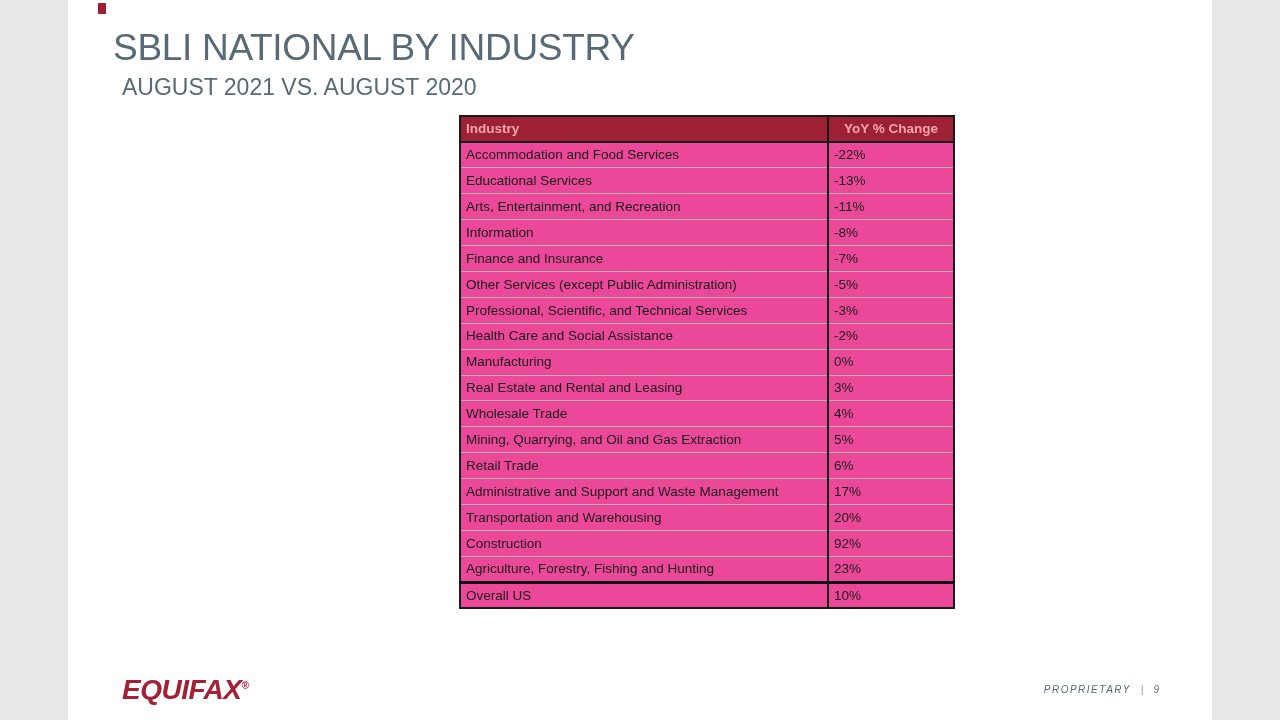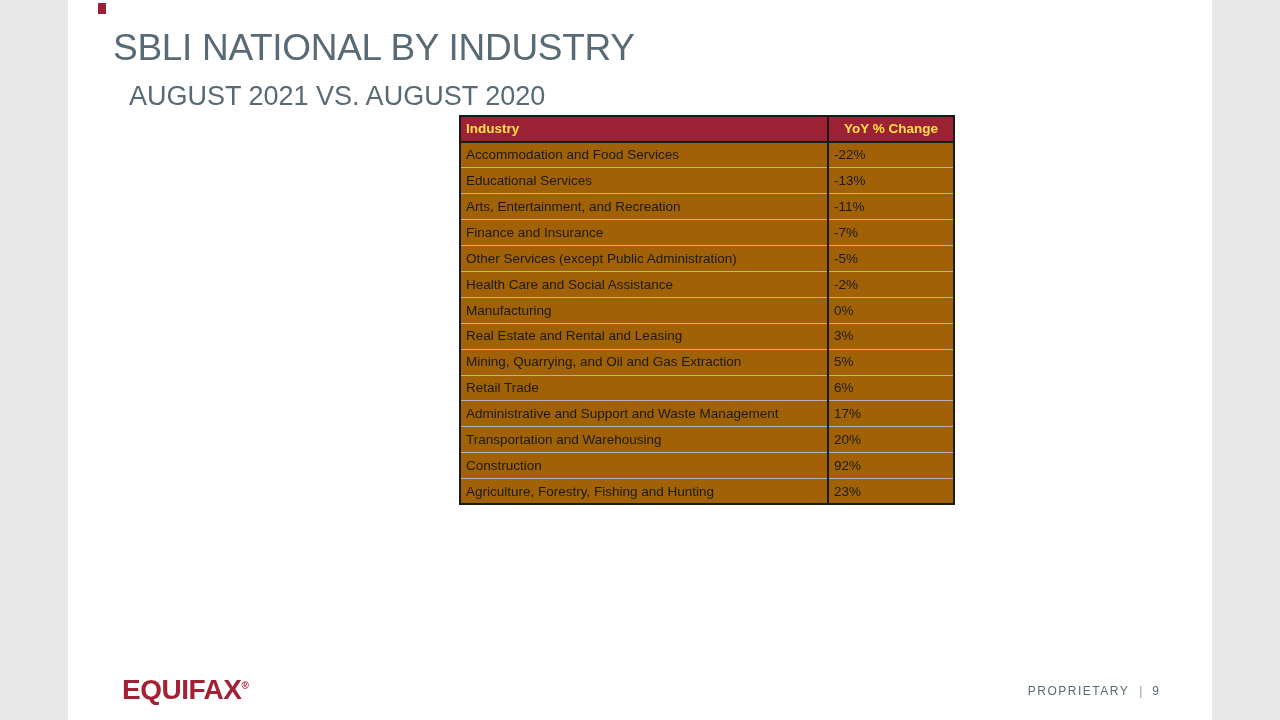--- a/index.html
+++ b/index.html
@@ -39,22 +39,22 @@
     font-weight: 400;
     letter-spacing: -0.3px;
     color: var(--title-gray);
     line-height: 1;
     white-space: nowrap;
   }
   .subtitle {
     position: absolute;
     left: 46px;
     top: 68px;
-    margin: 15px;
-    font-size: 27px;
+    margin: 8px;
+    font-size: 23px;
     font-weight: 400;
     color: var(--title-gray);
     line-height: 1;
     white-space: nowrap;
   }
 
   .table-wrap {
     position: absolute;
     left: 391px;
     top: 115px;
@@ -65,74 +65,76 @@
     width: 494px;
     font-size: 13.5px;
     color: #1a1a1a;
     border: 2px solid #1a1a1a;
   }
   table.industry-table col.col-industry { width: 368px; }
   table.industry-table col.col-value    { width: 126px; }
 
   table.industry-table th {
     background: var(--header-bg);
-    color: #fde047;
+    color: #fca5a5;
     font-weight: bold;
     height: 26px;
     padding: 0 5px;
     border-bottom: 2px solid #1a1a1a;
     line-height: 1;
   }
   table.industry-table th.h-industry { text-align: left; border-right: 2px solid #1a1a1a; }
   table.industry-table th.h-value    { text-align: center; }
 
   table.industry-table td {
     height: 25.9px;
     padding: 0 5px;
     line-height: 1;
     border-bottom: 1px solid #b2b2b2;
-    background: #a16207;
+    background: #ec4899;
     white-space: nowrap;
     overflow: hidden;
   }
   table.industry-table td.c-industry { text-align: left;  border-right: 2px solid #1a1a1a; }
   table.industry-table td.c-value    { }
 
   table.industry-table tr.summary td {
     border-top: 3px solid #111111;
     border-bottom: none;
   }
 
   .logo {
     position: absolute;
     left: 54px;
     top: 676px;
     color: var(--logo-red);
     font-weight: bold;
+    font-style: italic;
     font-size: 28px;
     letter-spacing: -0.5px;
     line-height: 1;
     white-space: nowrap;
   }
   .logo .reg {
     font-size: 10px;
     vertical-align: super;
     letter-spacing: 0;
   }
 
   .proprietary {
     position: absolute;
     right: 53px;
     top: 685px;
     display: inline-flex;
     align-items: baseline;
     gap: 10px;
     color: var(--title-gray);
-    font-size: 12px;
-    line-height: 1;
+    font-size: 10px;
+    line-height: 1;
+    font-style: italic;
   }
   .proprietary .label { letter-spacing: 1.5px; }
   .proprietary .sep   { color: #8a98a1; }
 </style>
 </head>
 <body>
 
 <div class="slide">
 
   <div class="accent-mark"></div>
@@ -159,40 +161,52 @@
           </tr>
           <tr>
             <td class="c-industry">Educational Services</td>
             <td class="c-value">-13%</td>
           </tr>
           <tr>
             <td class="c-industry">Arts, Entertainment, and Recreation</td>
             <td class="c-value">-11%</td>
           </tr>
           <tr>
+            <td class="c-industry">Information</td>
+            <td class="c-value">-8%</td>
+          </tr>
+          <tr>
             <td class="c-industry">Finance and Insurance</td>
             <td class="c-value">-7%</td>
           </tr>
           <tr>
             <td class="c-industry">Other Services (except Public Administration)</td>
             <td class="c-value">-5%</td>
           </tr>
           <tr>
+            <td class="c-industry">Professional, Scientific, and Technical Services</td>
+            <td class="c-value">-3%</td>
+          </tr>
+          <tr>
             <td class="c-industry">Health Care and Social Assistance</td>
             <td class="c-value">-2%</td>
           </tr>
           <tr>
             <td class="c-industry">Manufacturing</td>
             <td class="c-value">0%</td>
           </tr>
           <tr>
             <td class="c-industry">Real Estate and Rental and Leasing</td>
             <td class="c-value">3%</td>
           </tr>
           <tr>
+            <td class="c-industry">Wholesale Trade</td>
+            <td class="c-value">4%</td>
+          </tr>
+          <tr>
             <td class="c-industry">Mining, Quarrying, and Oil and Gas Extraction</td>
             <td class="c-value">5%</td>
           </tr>
           <tr>
             <td class="c-industry">Retail Trade</td>
             <td class="c-value">6%</td>
           </tr>
           <tr>
             <td class="c-industry">Administrative and Support and Waste Management</td>
             <td class="c-value">17%</td>
@@ -201,20 +215,24 @@
             <td class="c-industry">Transportation and Warehousing</td>
             <td class="c-value">20%</td>
           </tr>
           <tr>
             <td class="c-industry">Construction</td>
             <td class="c-value">92%</td>
           </tr>
           <tr>
             <td class="c-industry">Agriculture, Forestry, Fishing and Hunting</td>
             <td class="c-value">23%</td>
+          </tr>
+          <tr class="summary">
+            <td class="c-industry">Overall US</td>
+            <td class="c-value">10%</td>
           </tr>
         </tbody>
     </table>
   </div>
 
   <div class="logo">
     <span>EQUIFAX</span><span class="reg">®</span>
   </div>
 
   <div class="proprietary">

